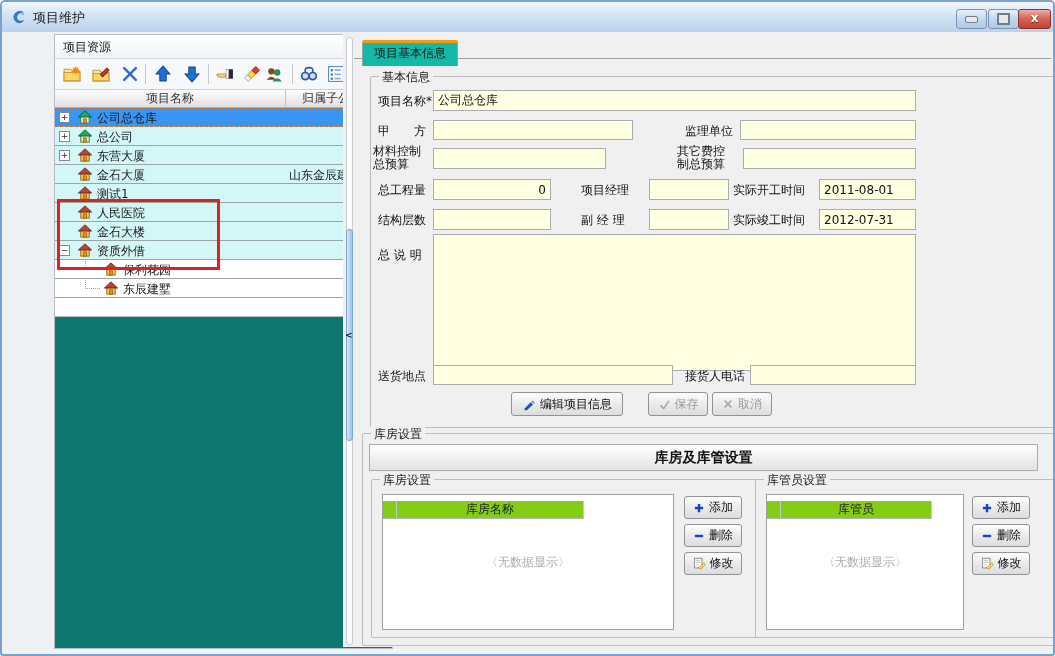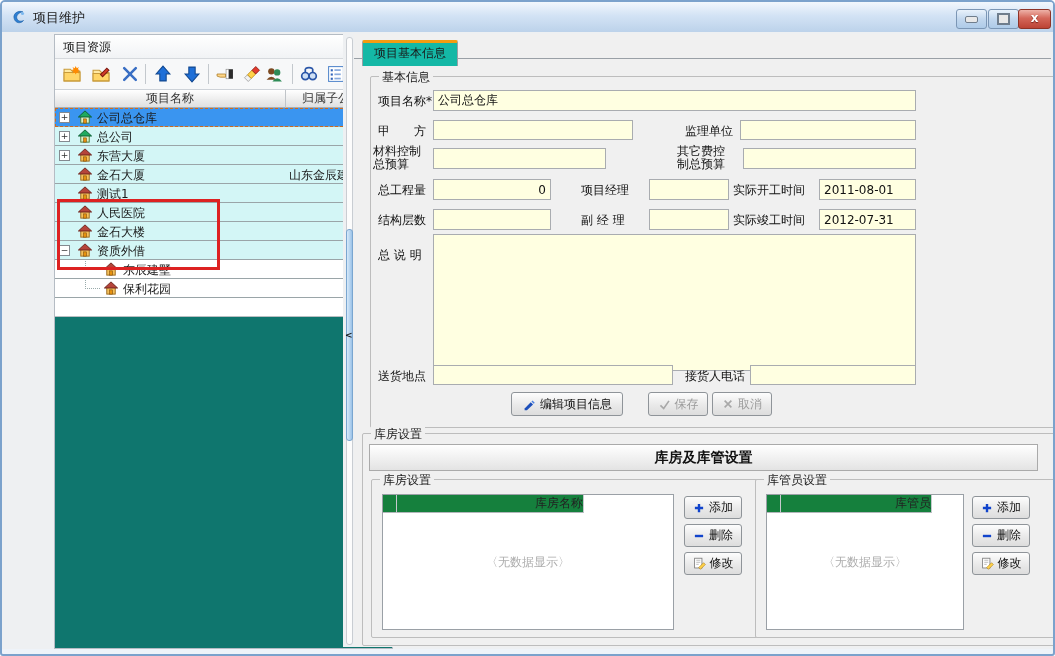--- a/index.html
+++ b/index.html
@@ -51,21 +51,21 @@
   .gbox>.legend{position:absolute;top:-8px;left:8px;background:#f0f0f0;padding:0 3px;}
   .lbl{position:absolute;white-space:pre;color:#111;}
   .lbl2{position:absolute;text-align:left;line-height:13px;color:#111;}
   .inp{position:absolute;background:#ffffe1;border:1px solid #a9acb0;font-family:inherit;font-size:12px;padding:1px 4px;box-sizing:border-box;color:#111;}
   textarea.inp{resize:none;}
   .btn{position:absolute;background:linear-gradient(#fdfdfd,#e9e9e9 55%,#dddddd);border:1px solid #8f9499;border-radius:3px;font-family:inherit;font-size:12px;display:flex;align-items:center;justify-content:center;gap:4px;cursor:pointer;color:#111;}
   .btn.disabled{color:#9b9b9b;cursor:default;}
   .wh-header{position:absolute;background:linear-gradient(#ffffff,#e3e3e3);border:1px solid #aaa;text-align:center;font-weight:bold;font-size:14px;line-height:25px;color:#111;}
   .gtable{position:absolute;background:#fff;border:1px solid #9aa0a6;}
   .gt-headrow{position:absolute;left:0;top:0;height:18px;}
-  .gt-hcell{position:absolute;top:0;height:17px;background:#15803d;border-right:1px solid #c5c9cd;border-bottom:1px solid #b2b6ba;text-align:right;line-height:17px;color:#222;}
+  .gt-hcell{position:absolute;top:6px;height:17px;background:#84cc16;border-right:1px solid #c5c9cd;border-bottom:1px solid #b2b6ba;text-align:center;line-height:17px;color:#222;}
   .empty-text{position:absolute;left:0;right:0;top:50%;margin-top:-8px;text-align:center;color:#adadad;}
   svg{display:block;}
 </style>
 </head>
 <body>
 
 <div class="win">
   <div class="titlebar">
     <span class="title-icon">
       <svg width="18" height="18" viewBox="0 0 18 18">
@@ -255,32 +255,32 @@
           </div>
           <div class="trow">
             <span class="connector"></span>
             <span class="house" style="left:48px">
               <svg width="16" height="16" viewBox="0 0 17 17">
                 <rect x="4" y="8" width="9" height="7" fill="#f5c15c" stroke="#9a6a20"></rect>
                 <path d="M1.5 8.5 L8.5 2 L15.5 8.5 Z" fill="#b5443a" stroke="#6b1f18"></path>
                 <rect x="7" y="10.5" width="3" height="4.5" fill="#e8920f" stroke="#7a4a08" stroke-width="0.6"></rect>
               </svg>
             </span>
-            <span class="tlabel" style="left:68px">东辰建墅</span>
+            <span class="tlabel" style="left:68px">保利花园</span>
           </div>
           <div class="trow">
             <span class="connector"></span>
             <span class="house" style="left:48px">
               <svg width="16" height="16" viewBox="0 0 17 17">
                 <rect x="4" y="8" width="9" height="7" fill="#f5c15c" stroke="#9a6a20"></rect>
                 <path d="M1.5 8.5 L8.5 2 L15.5 8.5 Z" fill="#b5443a" stroke="#6b1f18"></path>
                 <rect x="7" y="10.5" width="3" height="4.5" fill="#e8920f" stroke="#7a4a08" stroke-width="0.6"></rect>
               </svg>
             </span>
-            <span class="tlabel" style="left:68px">保利花园</span>
+            <span class="tlabel" style="left:68px">东辰建墅</span>
           </div>
           <div class="emptyrow"></div>
         </div>
 
       <div class="scrolltrack">
         <span class="scrollthumb"></span>
       </div>
 
       <div class="redbox"></div>
     </div>

